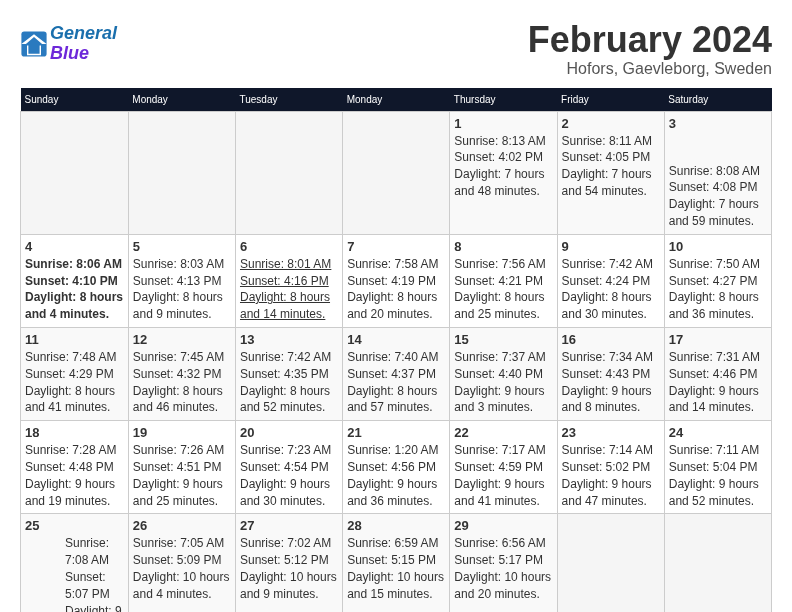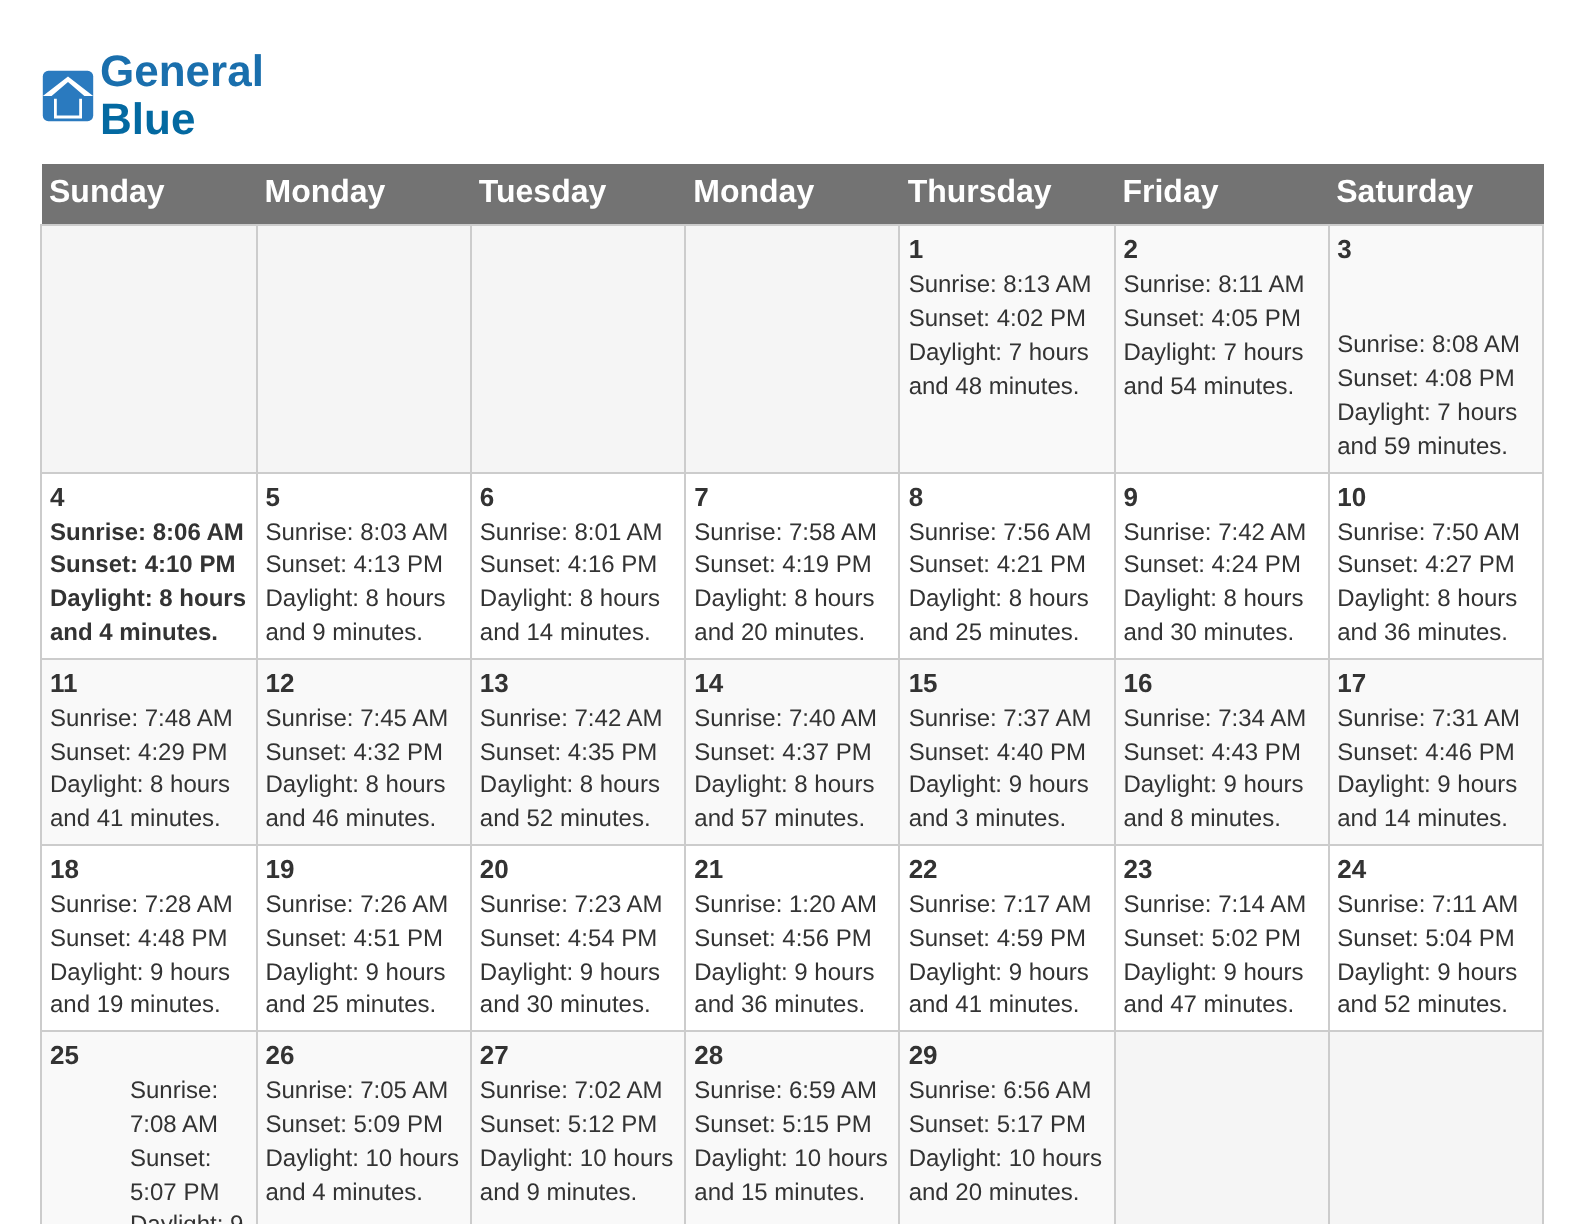--- a/index.html
+++ b/index.html
@@ -15,24 +15,25 @@
       justify-content: space-between;
       align-items: flex-start;
       margin-bottom: 10px;
     }
     .logo {
       display: flex;
       align-items: center;
       margin-top: 4px;
     }
     .logo-text {
-      font-size: 22px;
+      font-size: 18px;
       font-weight: bold;
       color: #333;
       line-height: 1.1;
+      font-style: italic;
     }
     .logo-text span {
       color: #1a6fad;
     }
     .logo-icon {
       width: 28px;
       height: 28px;
       margin-right: 2px;
     }
     .title-section {
@@ -47,26 +48,26 @@
     .calendar-subtitle {
       font-size: 16px;
       color: #555;
     }
     table {
       width: 100%;
       border-collapse: collapse;
       font-size: 11px;
     }
     th {
-      background-color: #737373;
+      background-color: #0f172a;
       color: #fff;
       padding: 6px 4px;
       text-align: left;
-      font-size: 16px;
-      font-weight: bold;
+      font-size: 10px;
+      font-weight: normal;
     }
     td {
       border: 1px solid #ccc;
       vertical-align: top;
       padding: 4px;
       width: 108px;
       height: 90px;
     }
     td.empty {
       background: #f5f5f5;
@@ -100,23 +101,27 @@
     <svg class="logo-icon" viewBox="0 0 40 40">
       <rect x="2" y="2" width="36" height="36" rx="4" fill="#2a7abf"></rect>
       <polygon points="20,6 38,20 30,20 30,36 10,36 10,20 2,20" fill="white"></polygon>
       <polygon points="20,10 34,22 28,22 28,34 12,34 12,22 6,22" fill="#2a7abf"></polygon>
     </svg>
     <div>
       <div class="logo-text">
         <span>General</span>
       </div>
       <div class="logo-text">
-        <span style="color:#0369a1;">Blue</span>
+        <span style="color:#6d28d9;">Blue</span>
       </div>
     </div>
+  </div>
+  <div class="title-section">
+    <div class="calendar-title">February 2024</div>
+    <div class="calendar-subtitle">Hofors, Gaevleborg, Sweden</div>
   </div>
 </div>
 
 <table>
   <thead>
     <tr>
     <th>Sunday</th>
         <th>Monday</th>
         <th>Tuesday</th>
         <th>Monday</th>
@@ -163,21 +168,21 @@
         </td>
         <td>
           <div class="day-number">5</div>
           <div class="day-info" style="white-space: pre-line;">Sunrise: 8:03 AM
 Sunset: 4:13 PM
 Daylight: 8 hours
 and 9 minutes.</div>
         </td>
         <td>
           <div class="day-number">6</div>
-          <div class="day-info" style="white-space: pre-line;">Sunrise: 8:01 AM
+          <div class="day-info" style="white-space: pre-line; text-decoration: underline;">Sunrise: 8:01 AM
 Sunset: 4:16 PM
 Daylight: 8 hours
 and 14 minutes.</div>
         </td>
         <td>
           <div class="day-number">7</div>
           <div class="day-info" style="white-space: pre-line;">Sunrise: 7:58 AM
 Sunset: 4:19 PM
 Daylight: 8 hours
 and 20 minutes.</div>

